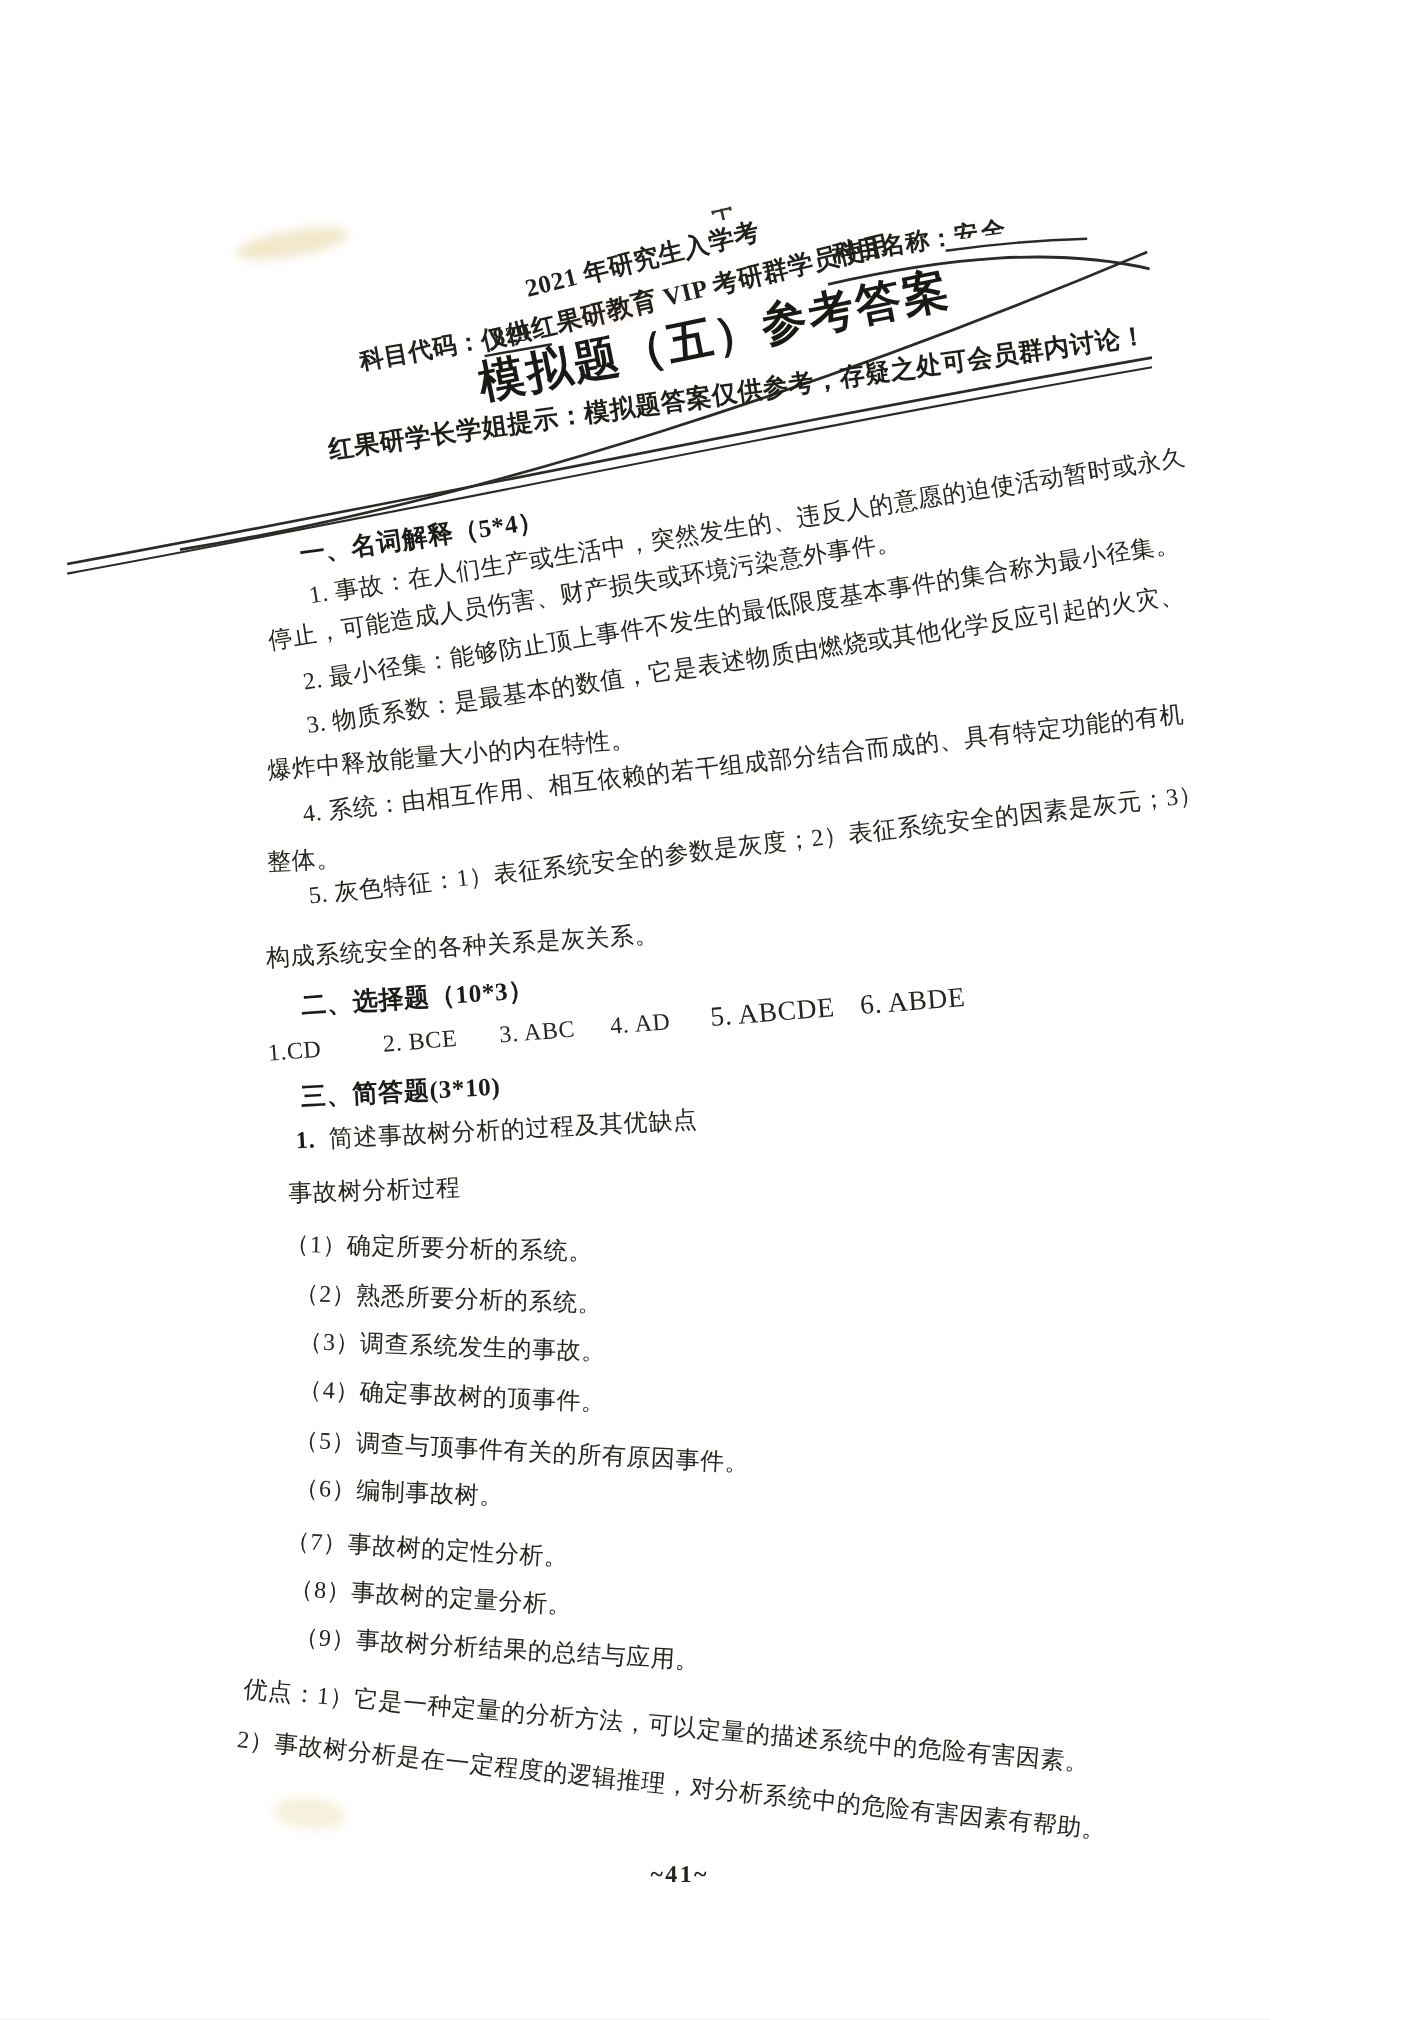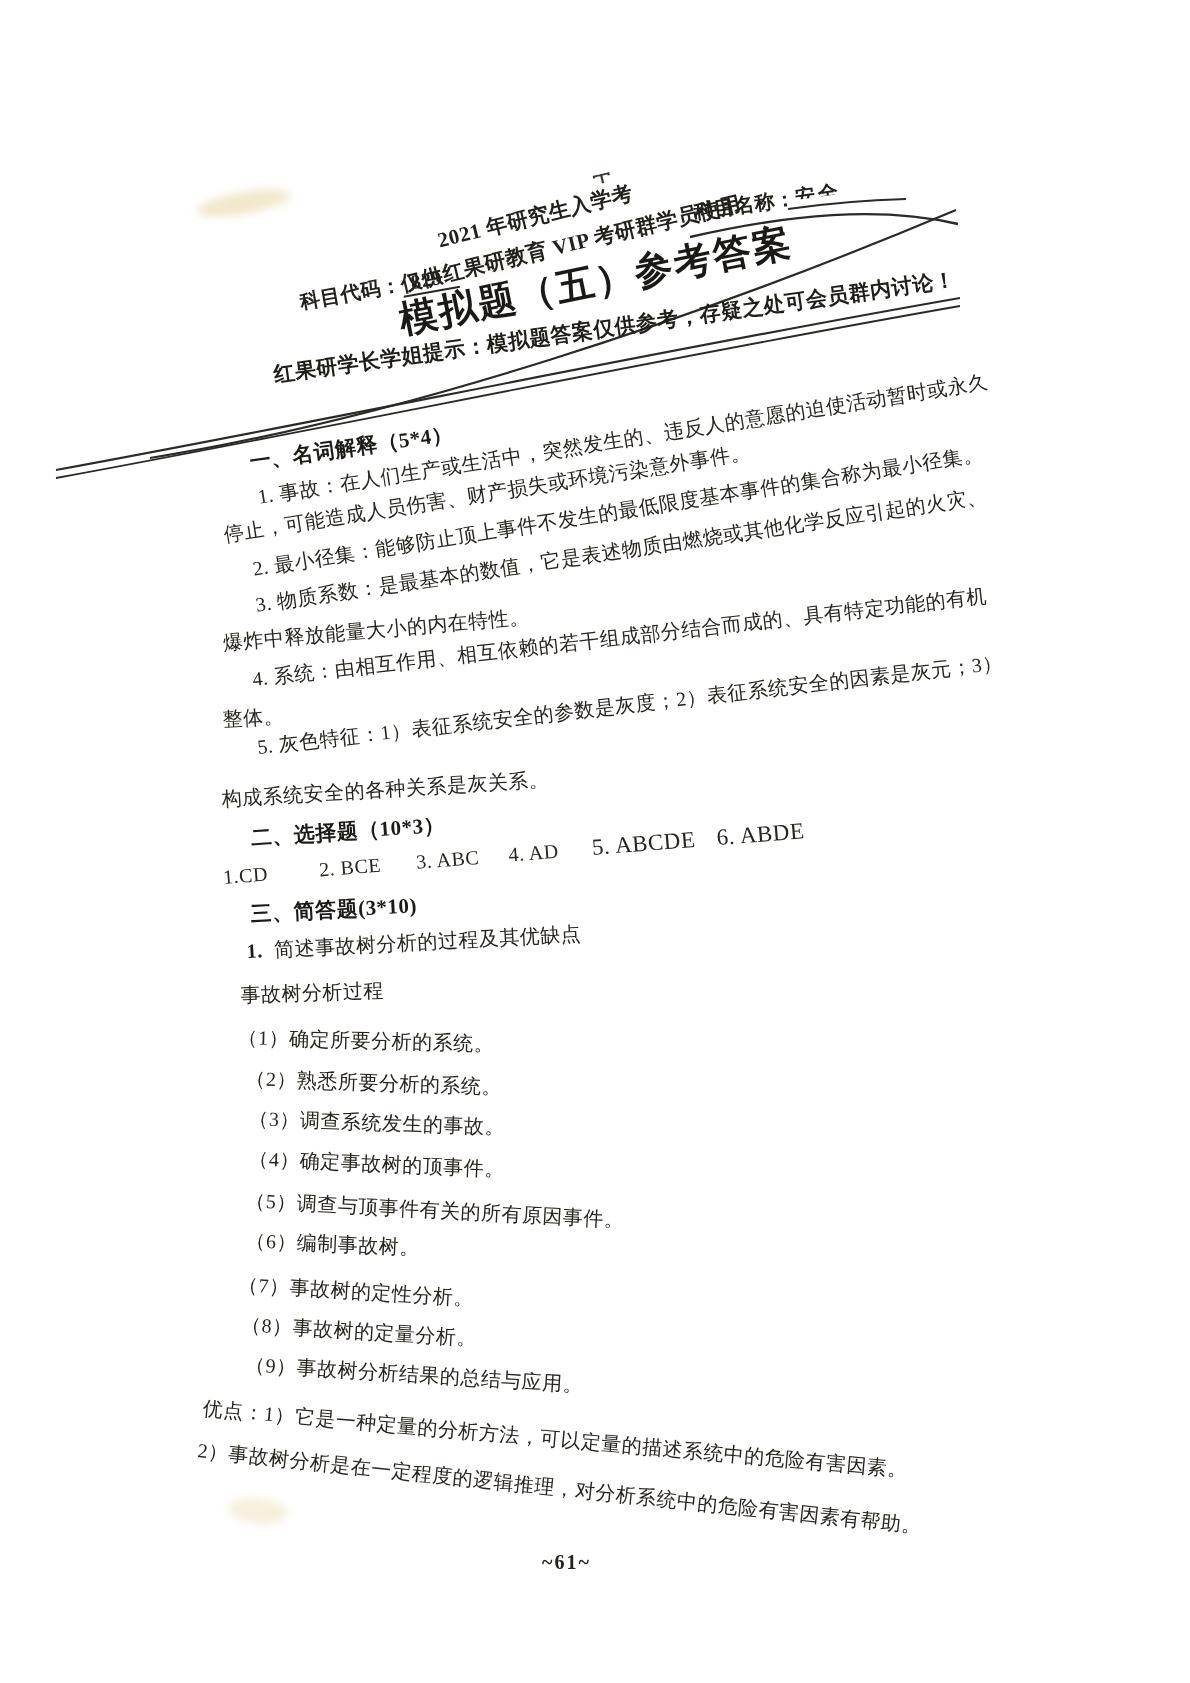--- a/index.html
+++ b/index.html
@@ -116,15 +116,15 @@
   <div class="ln" style="left:249px;top:1146px;transform:rotate(2.5deg);">（4）确定事故树的顶事件。</div>
   <div class="ln" style="left:246px;top:1188px;transform:rotate(3deg);">（5）调查与顶事件有关的所有原因事件。</div>
   <div class="ln" style="left:246px;top:1228px;transform:rotate(2.5deg);">（6）编制事故树。</div>
   <div class="ln" style="left:239px;top:1272px;transform:rotate(3.5deg);">（7）事故树的定性分析。</div>
   <div class="ln" style="left:242px;top:1312px;transform:rotate(3.5deg);">（8）事故树的定量分析。</div>
   <div class="ln" style="left:246px;top:1352px;transform:rotate(3.5deg);">（9）事故树分析结果的总结与应用。</div>
 
   <div class="ln" style="left:204px;top:1396px;transform:rotate(5deg);">优点：1）它是一种定量的分析方法，可以定量的描述系统中的危险有害因素。</div>
   <div class="ln" style="left:199px;top:1438px;transform:rotate(6deg);">2）事故树分析是在一定程度的逻辑推理，对分析系统中的危险有害因素有帮助。</div>
 
-  <div class="ln pageno" style="left:542px;top:1550px;">~61~</div>
+  <div class="ln pageno" style="left:542px;top:1550px;">~41~</div>
 
 </div>
 
 </body></html>

